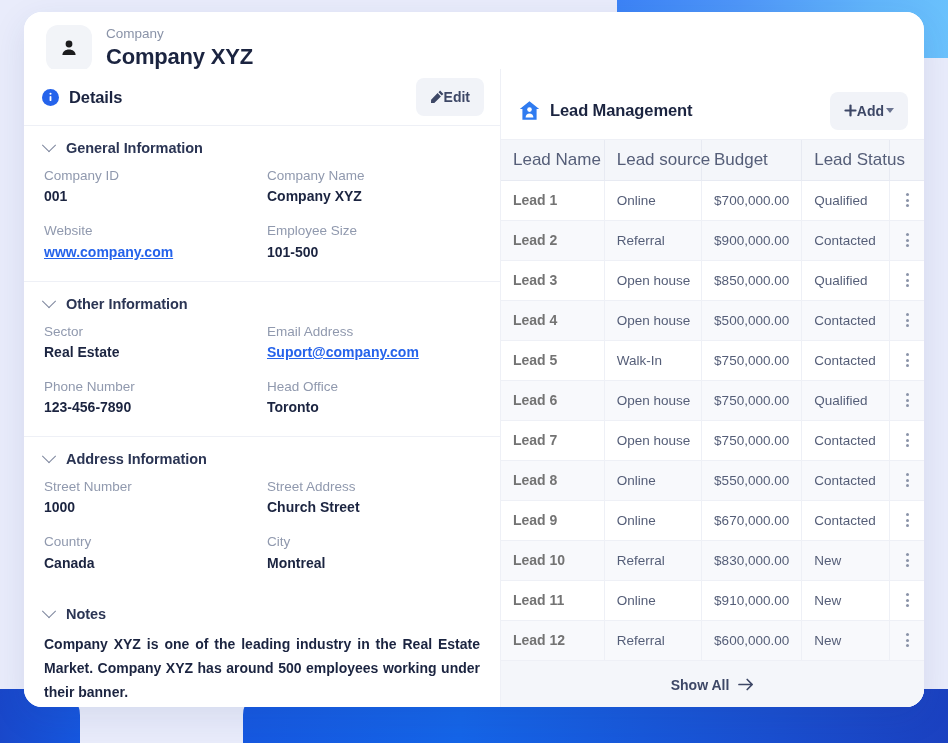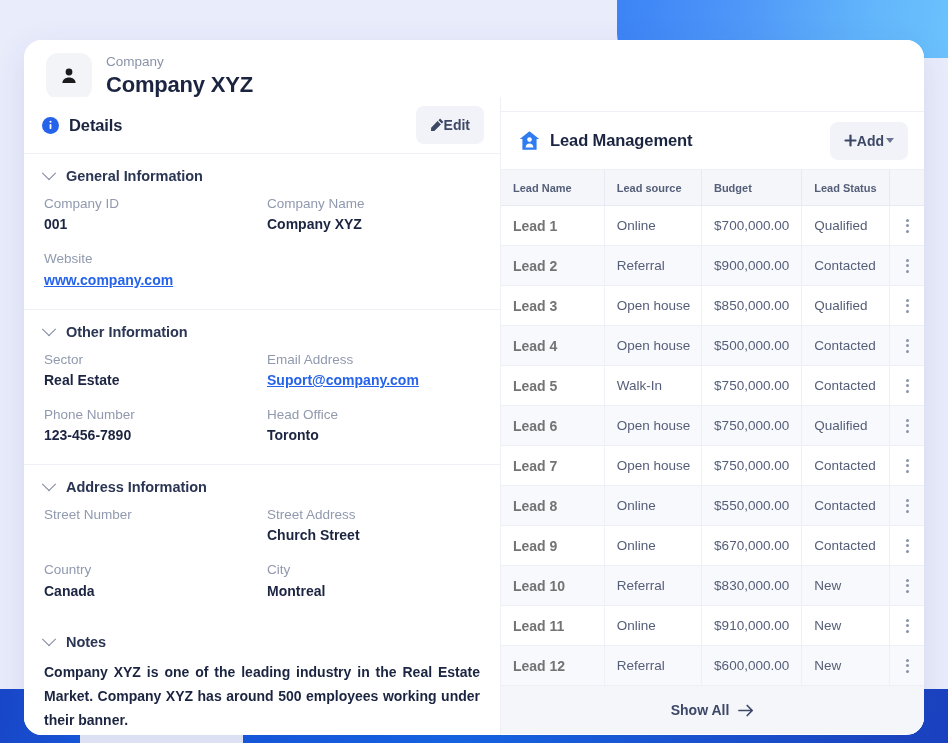--- a/index.html
+++ b/index.html
@@ -46,21 +46,21 @@
     height: 80px;
     border-radius: 26px;
     background: linear-gradient(96deg, #1b3fbe 0%, #1658e0 100%);
     z-index: 0;
   }
 
   
   .card {
     position: absolute;
     left: 24px;
-    top: 40px;
+    top: 12px;
     width: 900px;
     height: 695px;
     background: #ffffff;
     border-radius: 18px;
     box-shadow: 0 10px 34px rgba(40, 58, 120, 0.10);
     overflow: hidden;
     z-index: 2;
     display: flex;
     flex-direction: column;
   }
@@ -229,22 +229,22 @@
     padding-left: 2px;
     padding-right: 2px;
   }
 
   
   .table-wrap { flex: 1; display: flex; flex-direction: column; min-height: 0; }
   table { border-collapse: collapse; width: 100%; table-layout: fixed; }
 
   thead th {
     background: #f4f6fa;
-    font-size: 11px;
-    font-weight: bold;
+    font-size: 17px;
+    font-weight: normal;
     color: #555e78;
     text-align: left;
     padding: 10px 12px;
     border-bottom: 1px solid #e7eaf2;
     border-right: 1px solid #e7eaf2;
     height: 36px;
     white-space: nowrap;
   }
   thead th:last-child { border-right: none; }
 
@@ -373,20 +373,24 @@
                   <div class="field-value">001</div>
                 </div>
                 <div>
                   <div class="field-label">Company Name</div>
                   <div class="field-value">Company XYZ</div>
                 </div>
                 <div>
                   <div class="field-label">Website</div>
                   <div class="field-link">www.company.com</div>
                 </div>
+                <div>
+                  <div class="field-label">Employee Size</div>
+                  <div class="field-value">101-500</div>
+                </div>
               </div>
             </div>
             <div class="section">
               <div class="section-head">
                 <span class="chev"></span>
                 <span class="section-title">Other Information</span>
               </div>
               <div class="field-grid">
                 <div>
                   <div class="field-label">Sector</div>
@@ -407,20 +411,21 @@
               </div>
             </div>
             <div class="section">
               <div class="section-head">
                 <span class="chev"></span>
                 <span class="section-title">Address Information</span>
               </div>
               <div class="field-grid">
                 <div>
                   <div class="field-label">Street Number</div>
+                  <div class="field-value">1000</div>
                 </div>
                 <div>
                   <div class="field-label">Street Address</div>
                   <div class="field-value">Church Street</div>
                 </div>
                 <div>
                   <div class="field-label">Country</div>
                   <div class="field-value">Canada</div>
                 </div>
                 <div>

